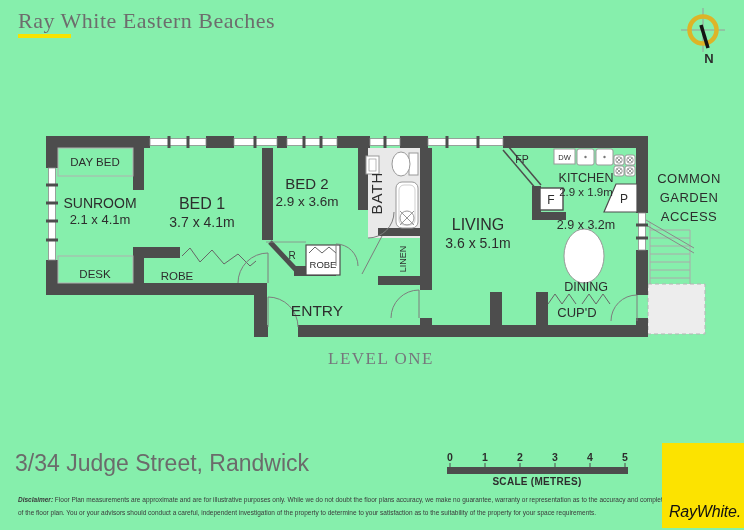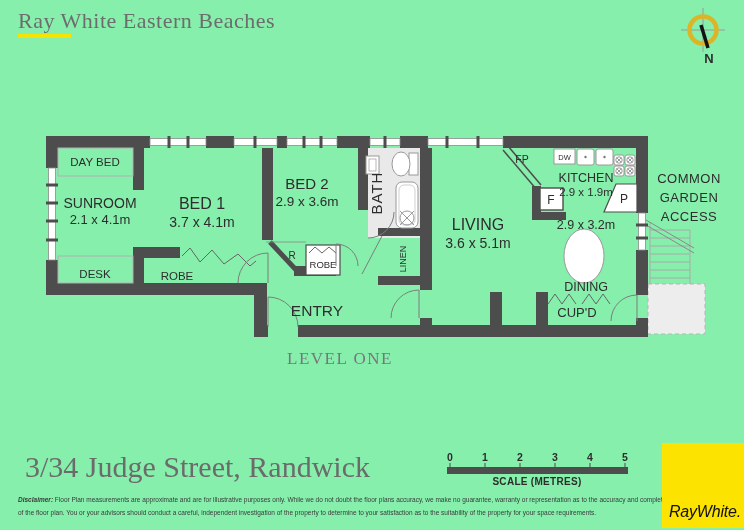--- a/index.html
+++ b/index.html
@@ -2,24 +2,24 @@
 <html><head>
 <meta charset="utf-8">
 <style>
   html,body{margin:0;padding:0;background:#fff;}
   .page{position:relative;width:744px;height:530px;background:#86efac;overflow:hidden;
         font-family:"Liberation Sans",sans-serif;}
   .agency{position:absolute;left:18px;top:8px;margin:0;font-family:"Liberation Serif",serif;
           font-weight:normal;font-size:22px;color:#6d6d6d;letter-spacing:.5px;}
   .brand-underline{position:absolute;left:18px;top:34px;width:53px;height:4px;background:#F7E300;}
   .plan-svg{position:absolute;left:0;top:0;}
-  .level{position:absolute;left:287px;top:349px;width:160px;
+  .level{position:absolute;left:301px;top:349px;width:160px;text-align:center;
          font-family:"Liberation Serif",serif;font-size:17px;color:#76767c;letter-spacing:1.5px;}
-  .address{position:absolute;left:15px;top:450px;font-family:Liberation Serif, serif;
-           font-size:30px;color:#6b6b6b;margin-left:10px;}
+  .address{position:absolute;left:15px;top:450px;font-family:Liberation Sans, sans-serif;
+           font-size:23px;color:#6b6b6b;}
   .disclaimer{position:absolute;left:18px;top:493px;width:640px;font-size:6.5px;
               line-height:13px;color:#3a3a3a;white-space:nowrap;}
   .disc-label{font-weight:bold;font-style:italic;}
   .logo{position:absolute;left:662px;top:443px;width:83px;height:85px;background:#FCE300;}
   .logo-text{position:absolute;left:7px;bottom:7px;font-size:16px;font-weight:normal;
              font-style:italic;color:#111;letter-spacing:-.2px;}
   .lbl{font-family:"Liberation Sans",sans-serif;fill:#2d2d2d;}
   svg text{text-anchor:middle;}
 </style>
 </head>

